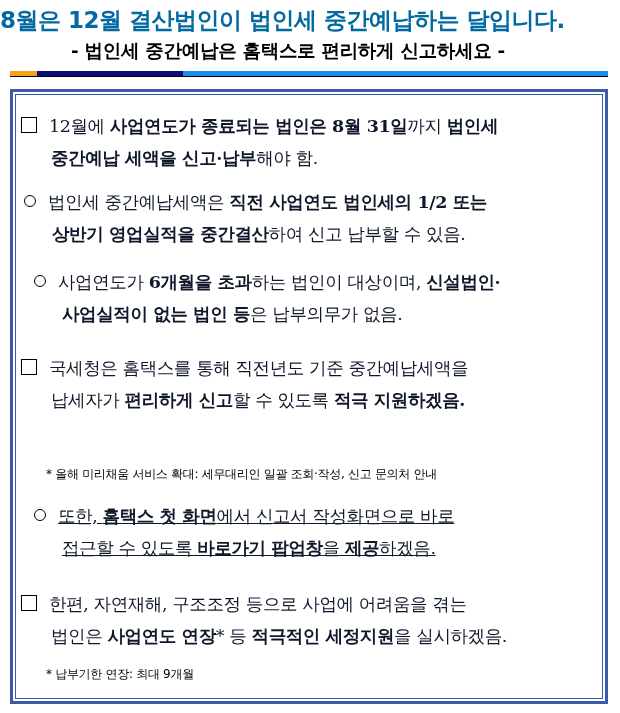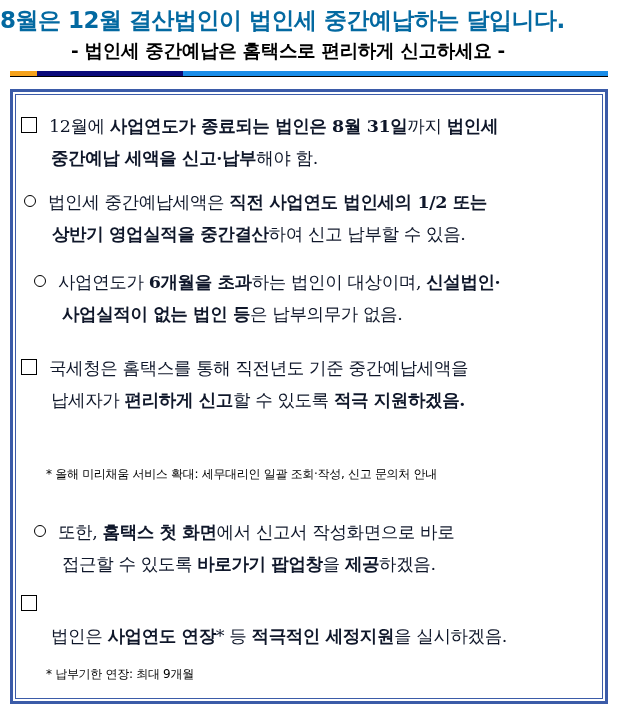--- a/index.html
+++ b/index.html
@@ -47,22 +47,22 @@
   <span class="line"><span class="circ"></span><span class="runs"><span>사업연도가 </span><b>6개월을 초과</b><span>하는 법인이 대상이며, </span><b>신설법인·</b></span></span>
   <span class="line" style="padding-left:28px;"><span class="runs"><b>사업실적이 없는 법인 등</b><span>은 납부의무가 없음.</span></span></span>
 </div>
 
 <div class="para" style="left:21px; top:352px;">
   <span class="line"><span class="sq"></span><span class="runs"><span>국세청은 홈택스를 통해 직전년도 기준 중간예납세액을</span></span></span>
   <span class="line" style="padding-left:30px;"><span class="runs"><span>납세자가 </span><b>편리하게 신고</b><span>할 수 있도록 </span><b>적극 지원하겠음.</b></span></span>
 </div>
 <div class="note" style="left:46px; top:464px;">* 올해 미리채움 서비스 확대: 세무대리인 일괄 조회·작성, 신고 문의처 안내</div>
 
-<div class="para" style="left:34px; top:516px;">
+<div class="para" style="left:34px; top:500px;text-decoration:underline;">
   <span class="line"><span class="circ"></span><span class="runs"><span>또한, </span><b>홈택스 첫 화면</b><span>에서 신고서 작성화면으로 바로</span></span></span>
   <span class="line" style="padding-left:28px;"><span class="runs"><span>접근할 수 있도록 </span><b>바로가기 팝업창</b><span>을 </span><b>제공</b><span>하겠음.</span></span></span>
 </div>
 
 <div class="para" style="left:21px; top:588px;">
-  <span class="line"><span class="sq"></span></span>
+  <span class="line"><span class="sq"></span><span class="runs"><span>한편, 자연재해, 구조조정 등으로 사업에 어려움을 겪는</span></span></span>
   <span class="line" style="padding-left:30px;"><span class="runs"><span>법인은 </span><b>사업연도 연장</b><span>* 등 </span><b>적극적인 세정지원</b><span>을 실시하겠음.</span></span></span>
 </div>
 <div class="note" style="left:46px; top:664px;">* 납부기한 연장: 최대 9개월</div>
 
 </body></html>

